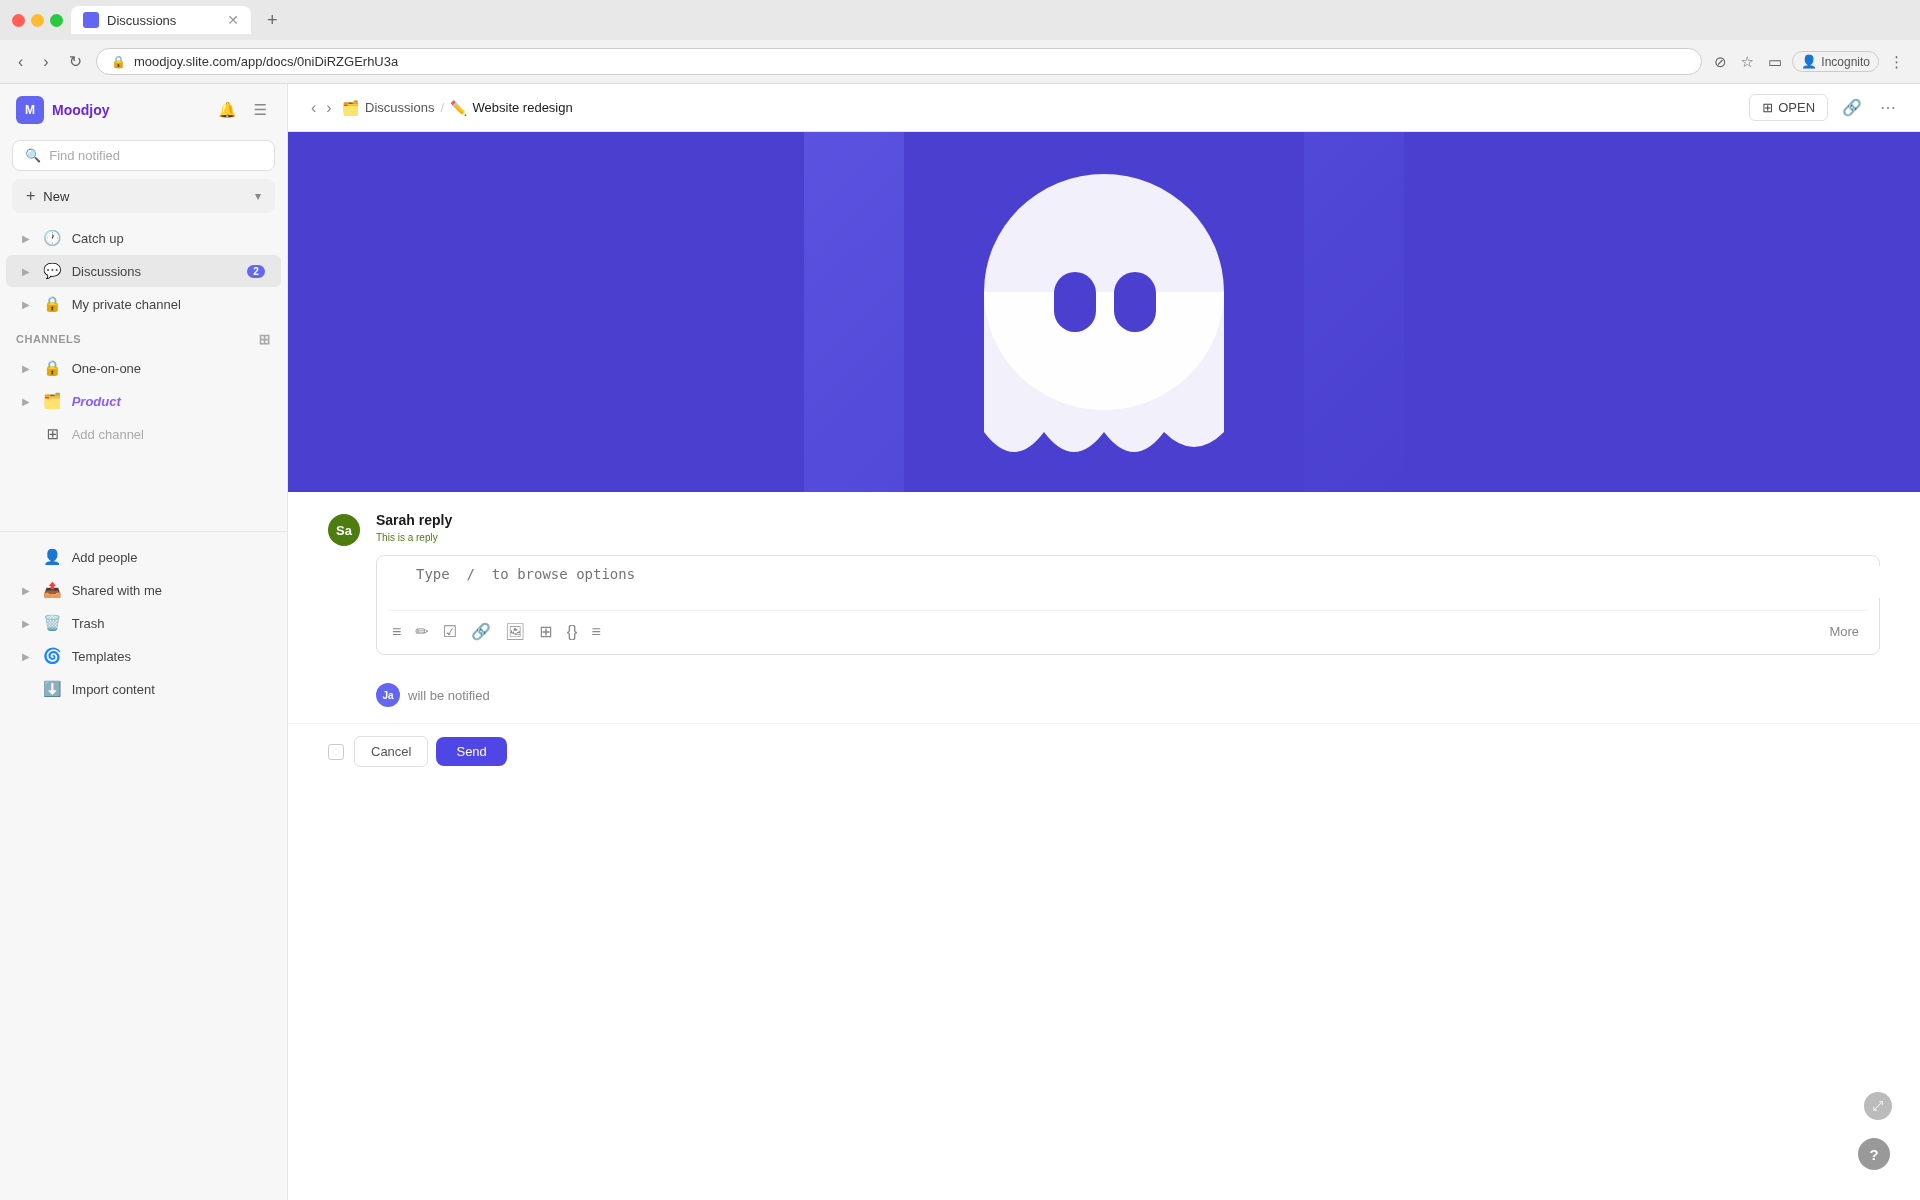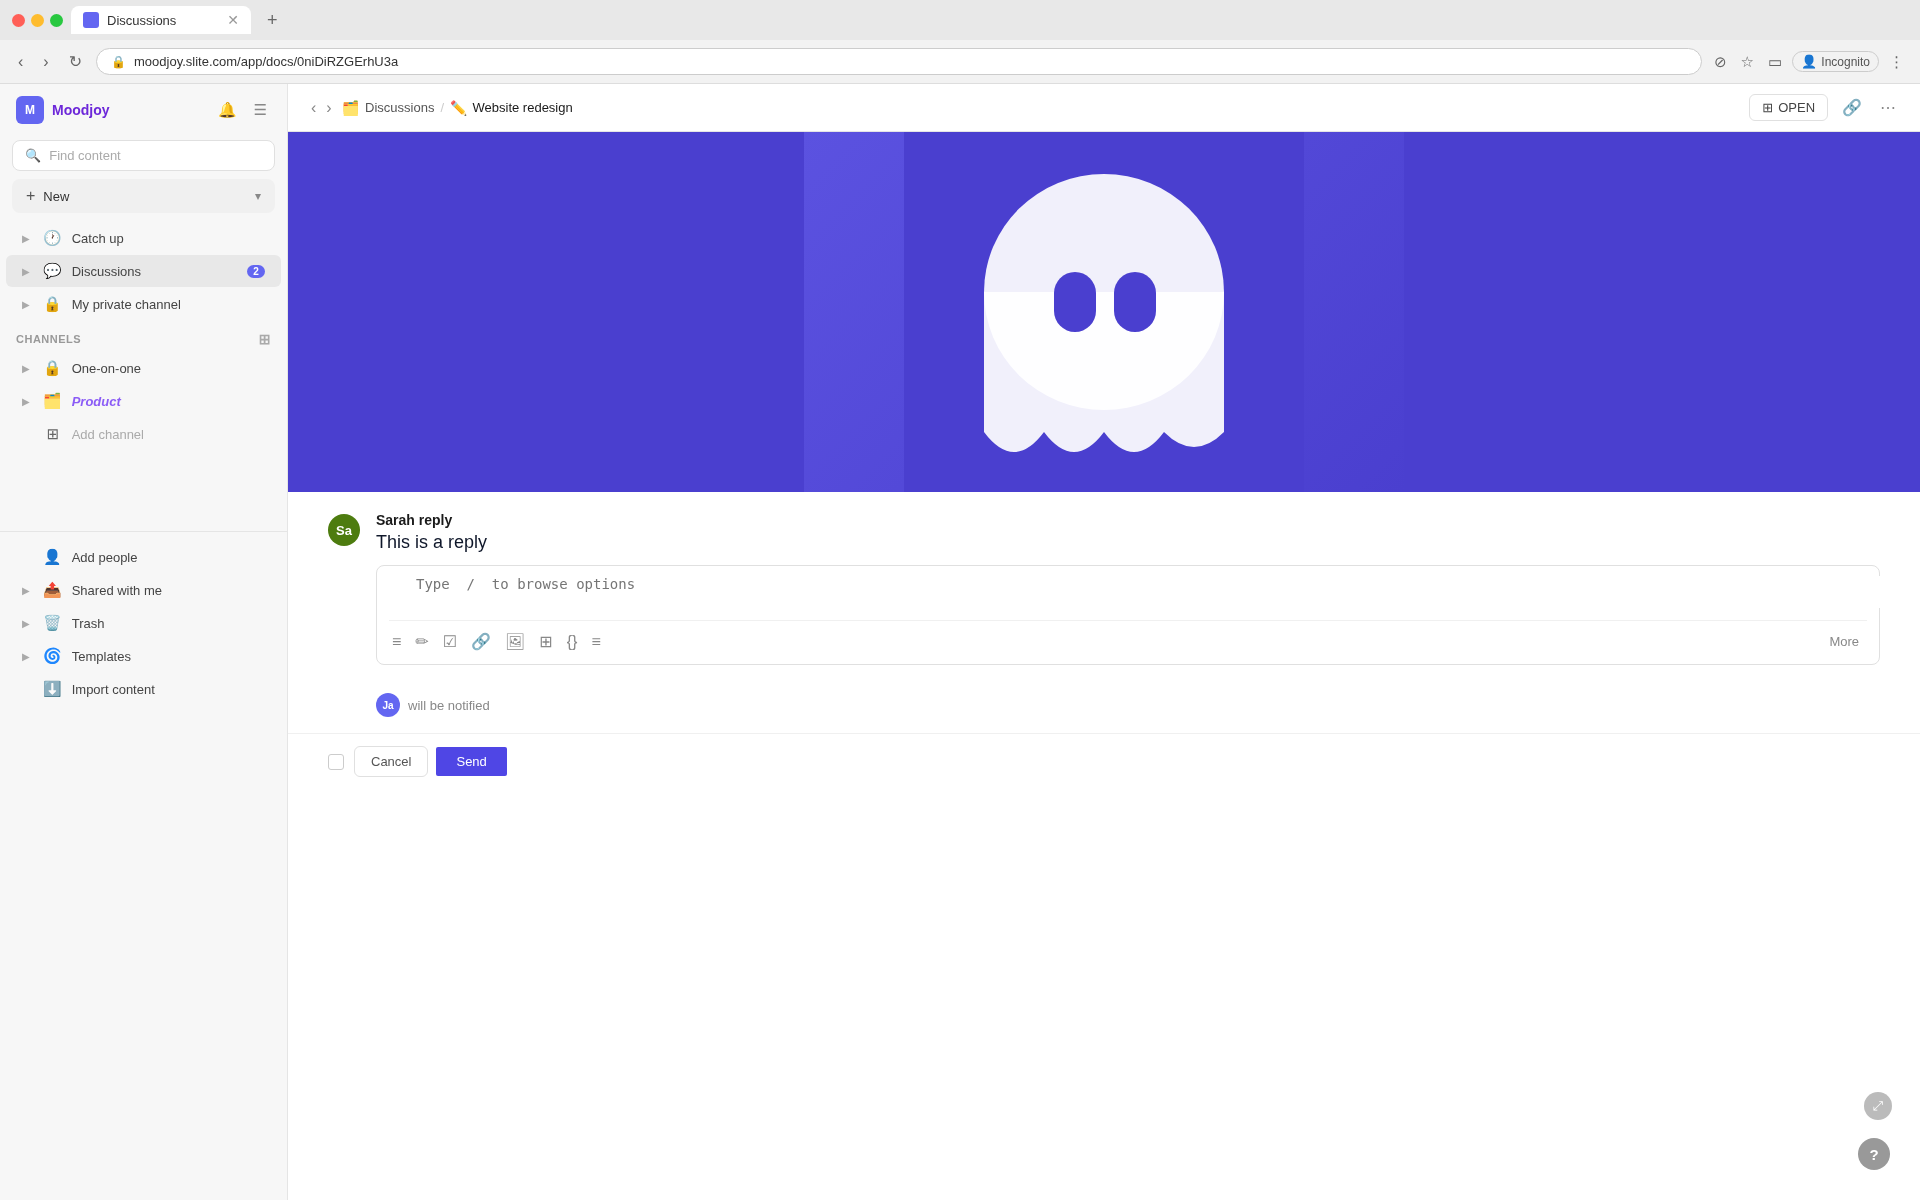--- a/index.html
+++ b/index.html
@@ -78,37 +78,37 @@
 
     
     .hero-image-container { width: 100%; background: #4a3fcf; display: flex; align-items: center; justify-content: center; flex-shrink: 0; }
     .hero-image { width: 600px; height: 360px; background: linear-gradient(135deg, #5b52e0 0%, #4a3fcf 100%); display: flex; align-items: center; justify-content: center; position: relative; overflow: hidden; }
 
     
     .reply-section { padding: 20px 40px 20px; display: flex; gap: 16px; }
     .reply-avatar { width: 32px; height: 32px; border-radius: 50%; background: #4d7c0f; color: white; font-size: 13px; font-weight: 600; display: flex; align-items: center; justify-content: center; flex-shrink: 0; margin-top: 2px; }
     .reply-body { flex: 1; }
     .reply-author { font-size: 14px; font-weight: 600; color: #1a1a1a; margin-bottom: 4px; }
-    .reply-text { font-size: 18px; color: #0f172a; margin-bottom: 12px; }
+    .reply-text { font-size: 10px; color: #4d7c0f; margin-bottom: 12px; }
     .reply-input-area { border: 1px solid #e0e0e0; border-radius: 8px; padding: 10px 12px; background: #fff; }
     .reply-input { width: 100%; border: none; outline: none; font-size: 14px; color: #aaa; resize: none; min-height: 32px; margin-left: 27px; }
     .reply-toolbar { display: flex; align-items: center; gap: 8px; padding-top: 8px; border-top: 1px solid #f0f0f0; margin-top: 8px; flex-wrap: wrap; }
     .toolbar-btn { background: none; border: none; cursor: pointer; color: #888; font-size: 16px; padding: 3px; border-radius: 4px; }
     .toolbar-more { margin-left: auto; background: none; border: none; cursor: pointer; font-size: 13px; color: #888; padding: 3px 8px; border-radius: 4px; }
 
     
     .notification-bar { display: flex; align-items: center; gap: 8px; padding: 8px 40px 8px 88px; font-size: 13px; color: #888; }
     .notif-avatar { width: 24px; height: 24px; border-radius: 50%; background: #6366f1; color: white; font-size: 10px; font-weight: 600; display: flex; align-items: center; justify-content: center; }
 
     
     .decision-bar { display: flex; align-items: center; padding: 12px 40px; border-top: 1px solid #f0f0f0; margin-top: 8px; }
     .decision-checkbox { width: 16px; height: 16px; border: 1.5px solid #ccc; border-radius: 3px; margin-right: 10px; cursor: pointer; flex-shrink: 0; }
     .decision-label { font-size: 14px; color: #444; flex: 1; }
     .btn-cancel { background: none; border: 1px solid #e0e0e0; border-radius: 6px; padding: 7px 16px; font-size: 13px; color: #555; cursor: pointer; margin-right: 8px; }
-    .btn-send { background: #4f46e5; border: none; border-radius: 2px; padding: 7px 20px; font-size: 13px; font-weight: 500; color: white; cursor: pointer; }
+    .btn-send { background: #4f46e5; border: none; border-radius: 8px; padding: 7px 20px; font-size: 13px; font-weight: 500; color: white; cursor: pointer; }
 
     
     .floating-help { position: fixed; bottom: 30px; right: 30px; width: 32px; height: 32px; background: #999; border-radius: 50%; display: flex; align-items: center; justify-content: center; color: white; font-size: 15px; font-weight: 600; cursor: pointer; }
     .floating-expand { position: fixed; bottom: 80px; right: 28px; width: 28px; height: 28px; background: #bbb; border-radius: 50%; display: flex; align-items: center; justify-content: center; color: white; font-size: 13px; cursor: pointer; }
   </style>
 </head>
 <body>
 
 <div class="browser-chrome">
   <div class="browser-title-bar">
@@ -152,21 +152,21 @@
       <div class="workspace-avatar">M</div>
       <span class="workspace-name">Moodjoy</span>
       <div class="sidebar-header-icons">
         <button class="sidebar-icon-btn">🔔</button>
         <button class="sidebar-icon-btn">☰</button>
       </div>
     </div>
 
     <div class="sidebar-search">
       <span class="sidebar-search-icon">🔍</span>
-      <span style="color:#aaa; font-size:13px;">Find content</span>
+      <span style="color:#aaa; font-size:13px;">Find notified</span>
     </div>
 
     <button class="new-btn">
       <span class="new-btn-plus">+</span>
       <span>New</span>
       <span class="new-btn-arrow">▾</span>
     </button>
 
     <div class="sidebar-nav">
 

